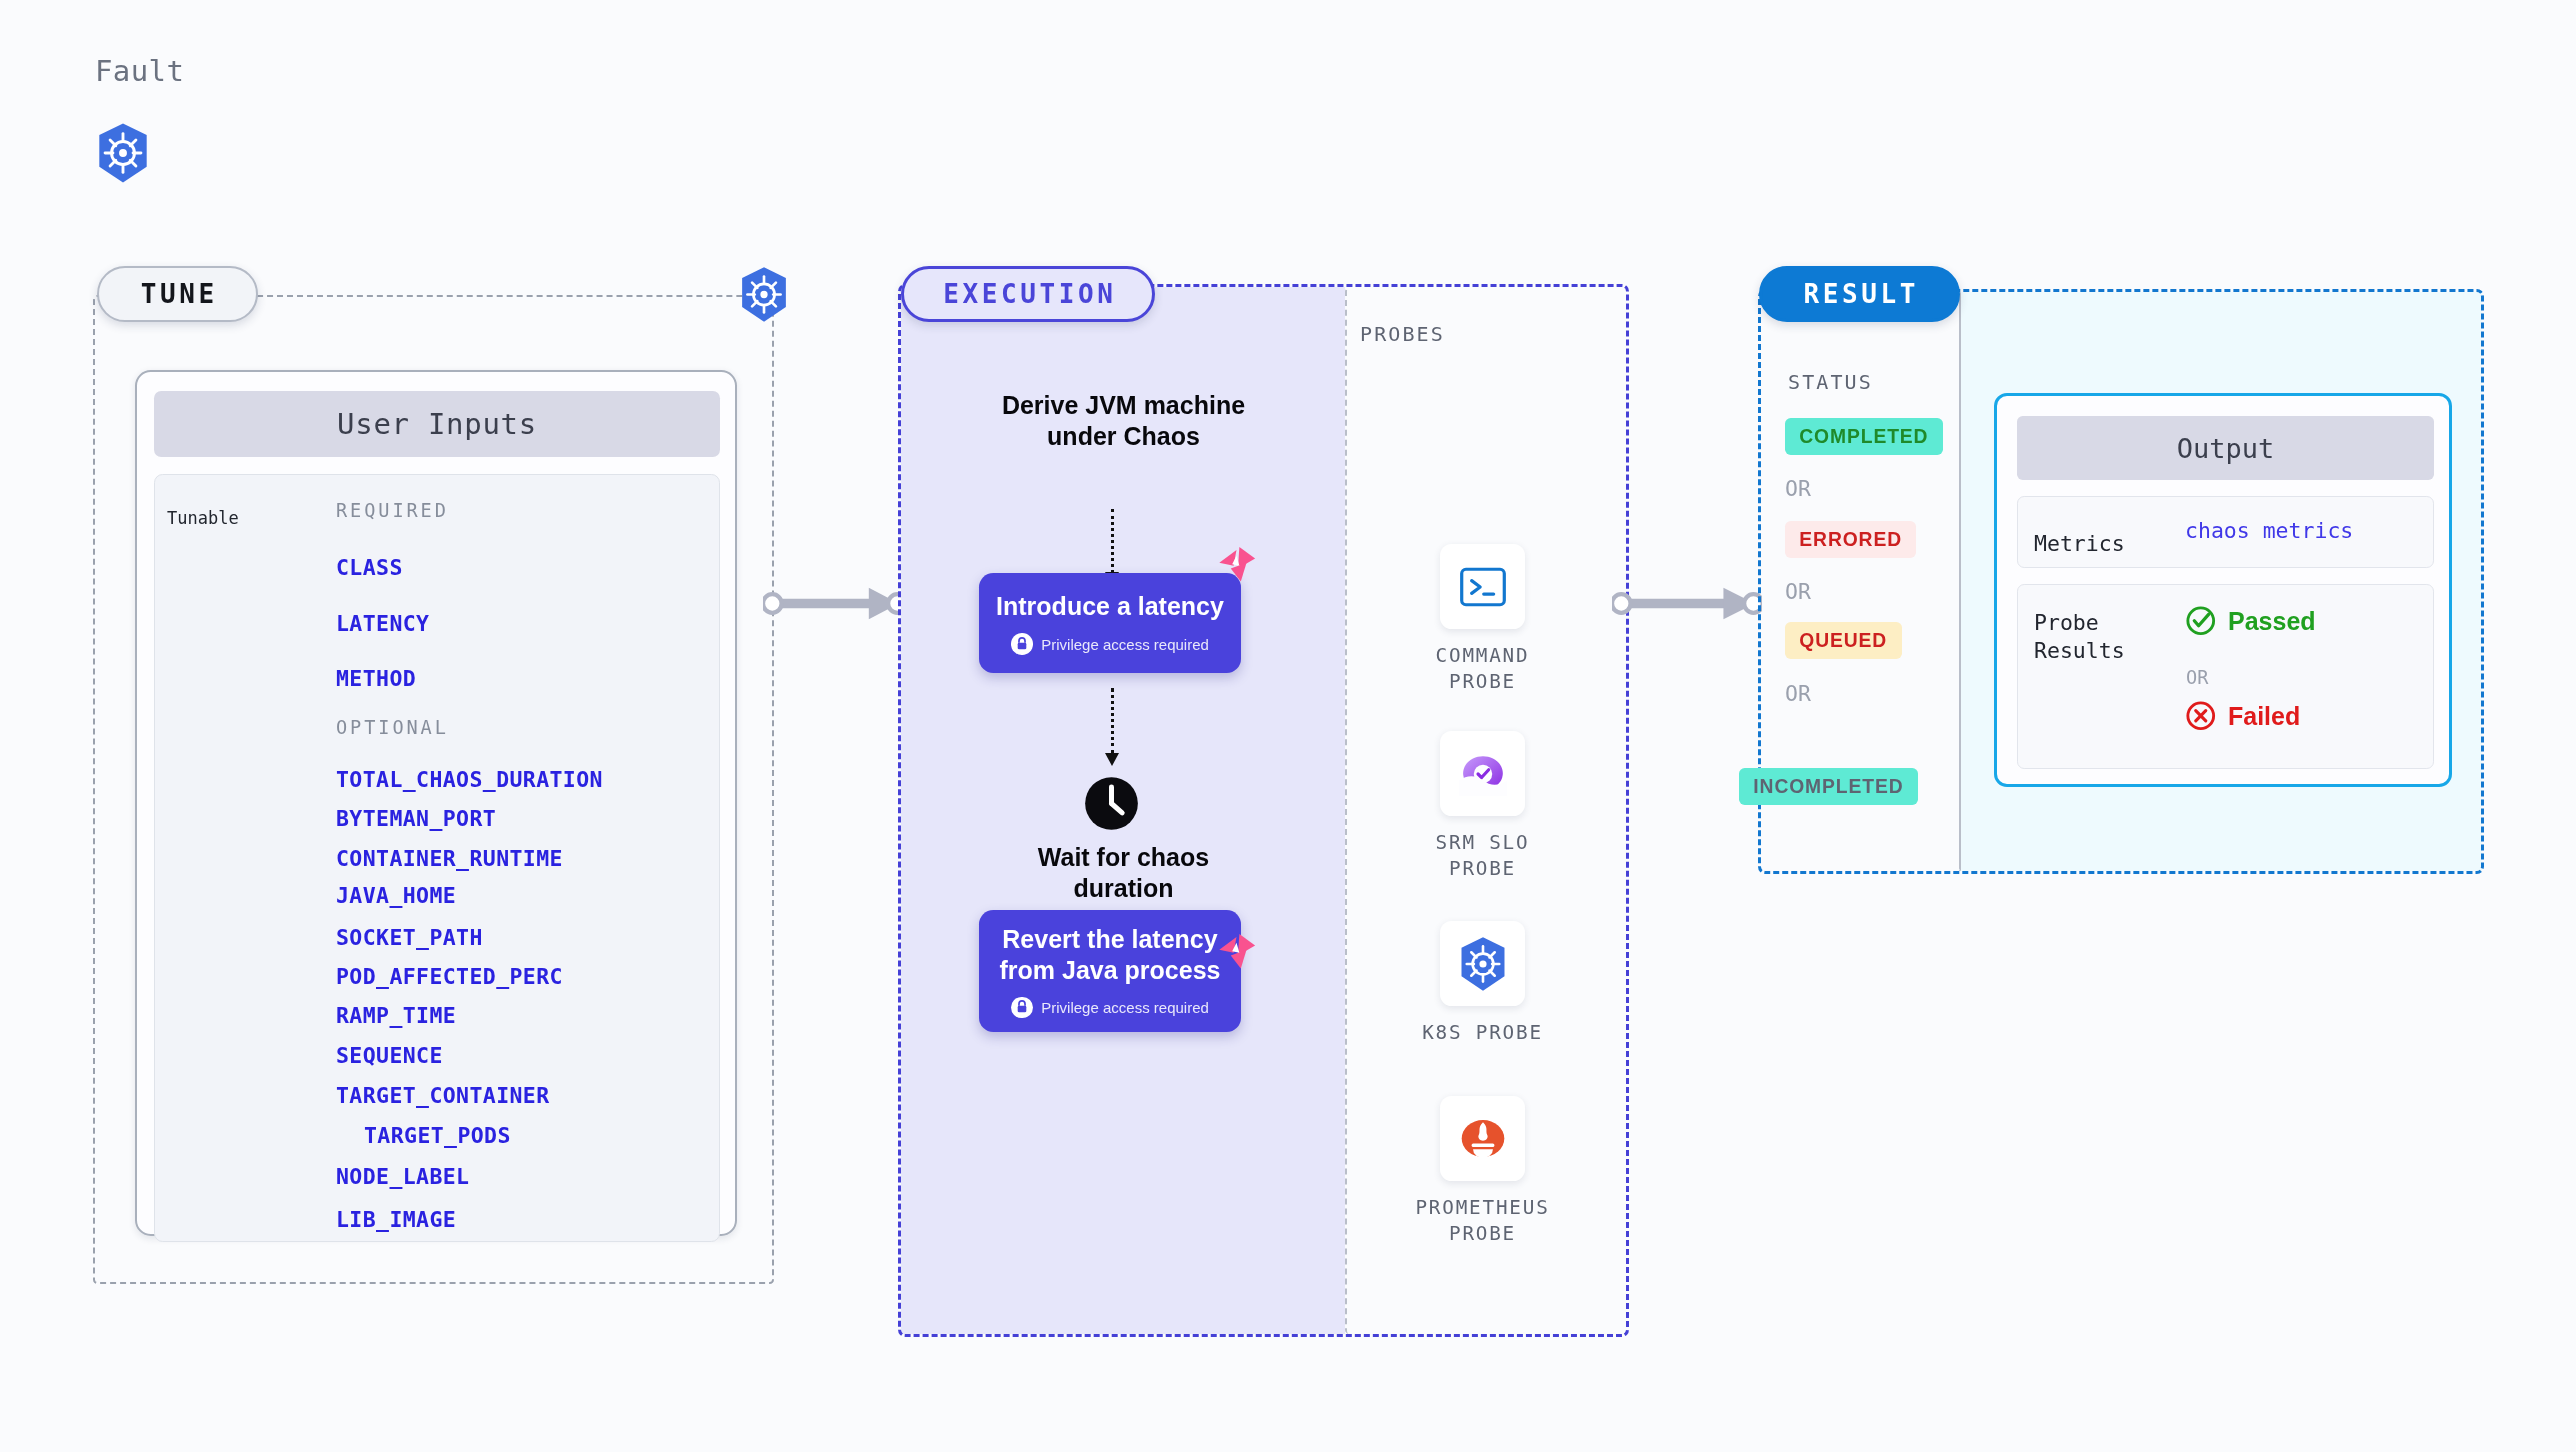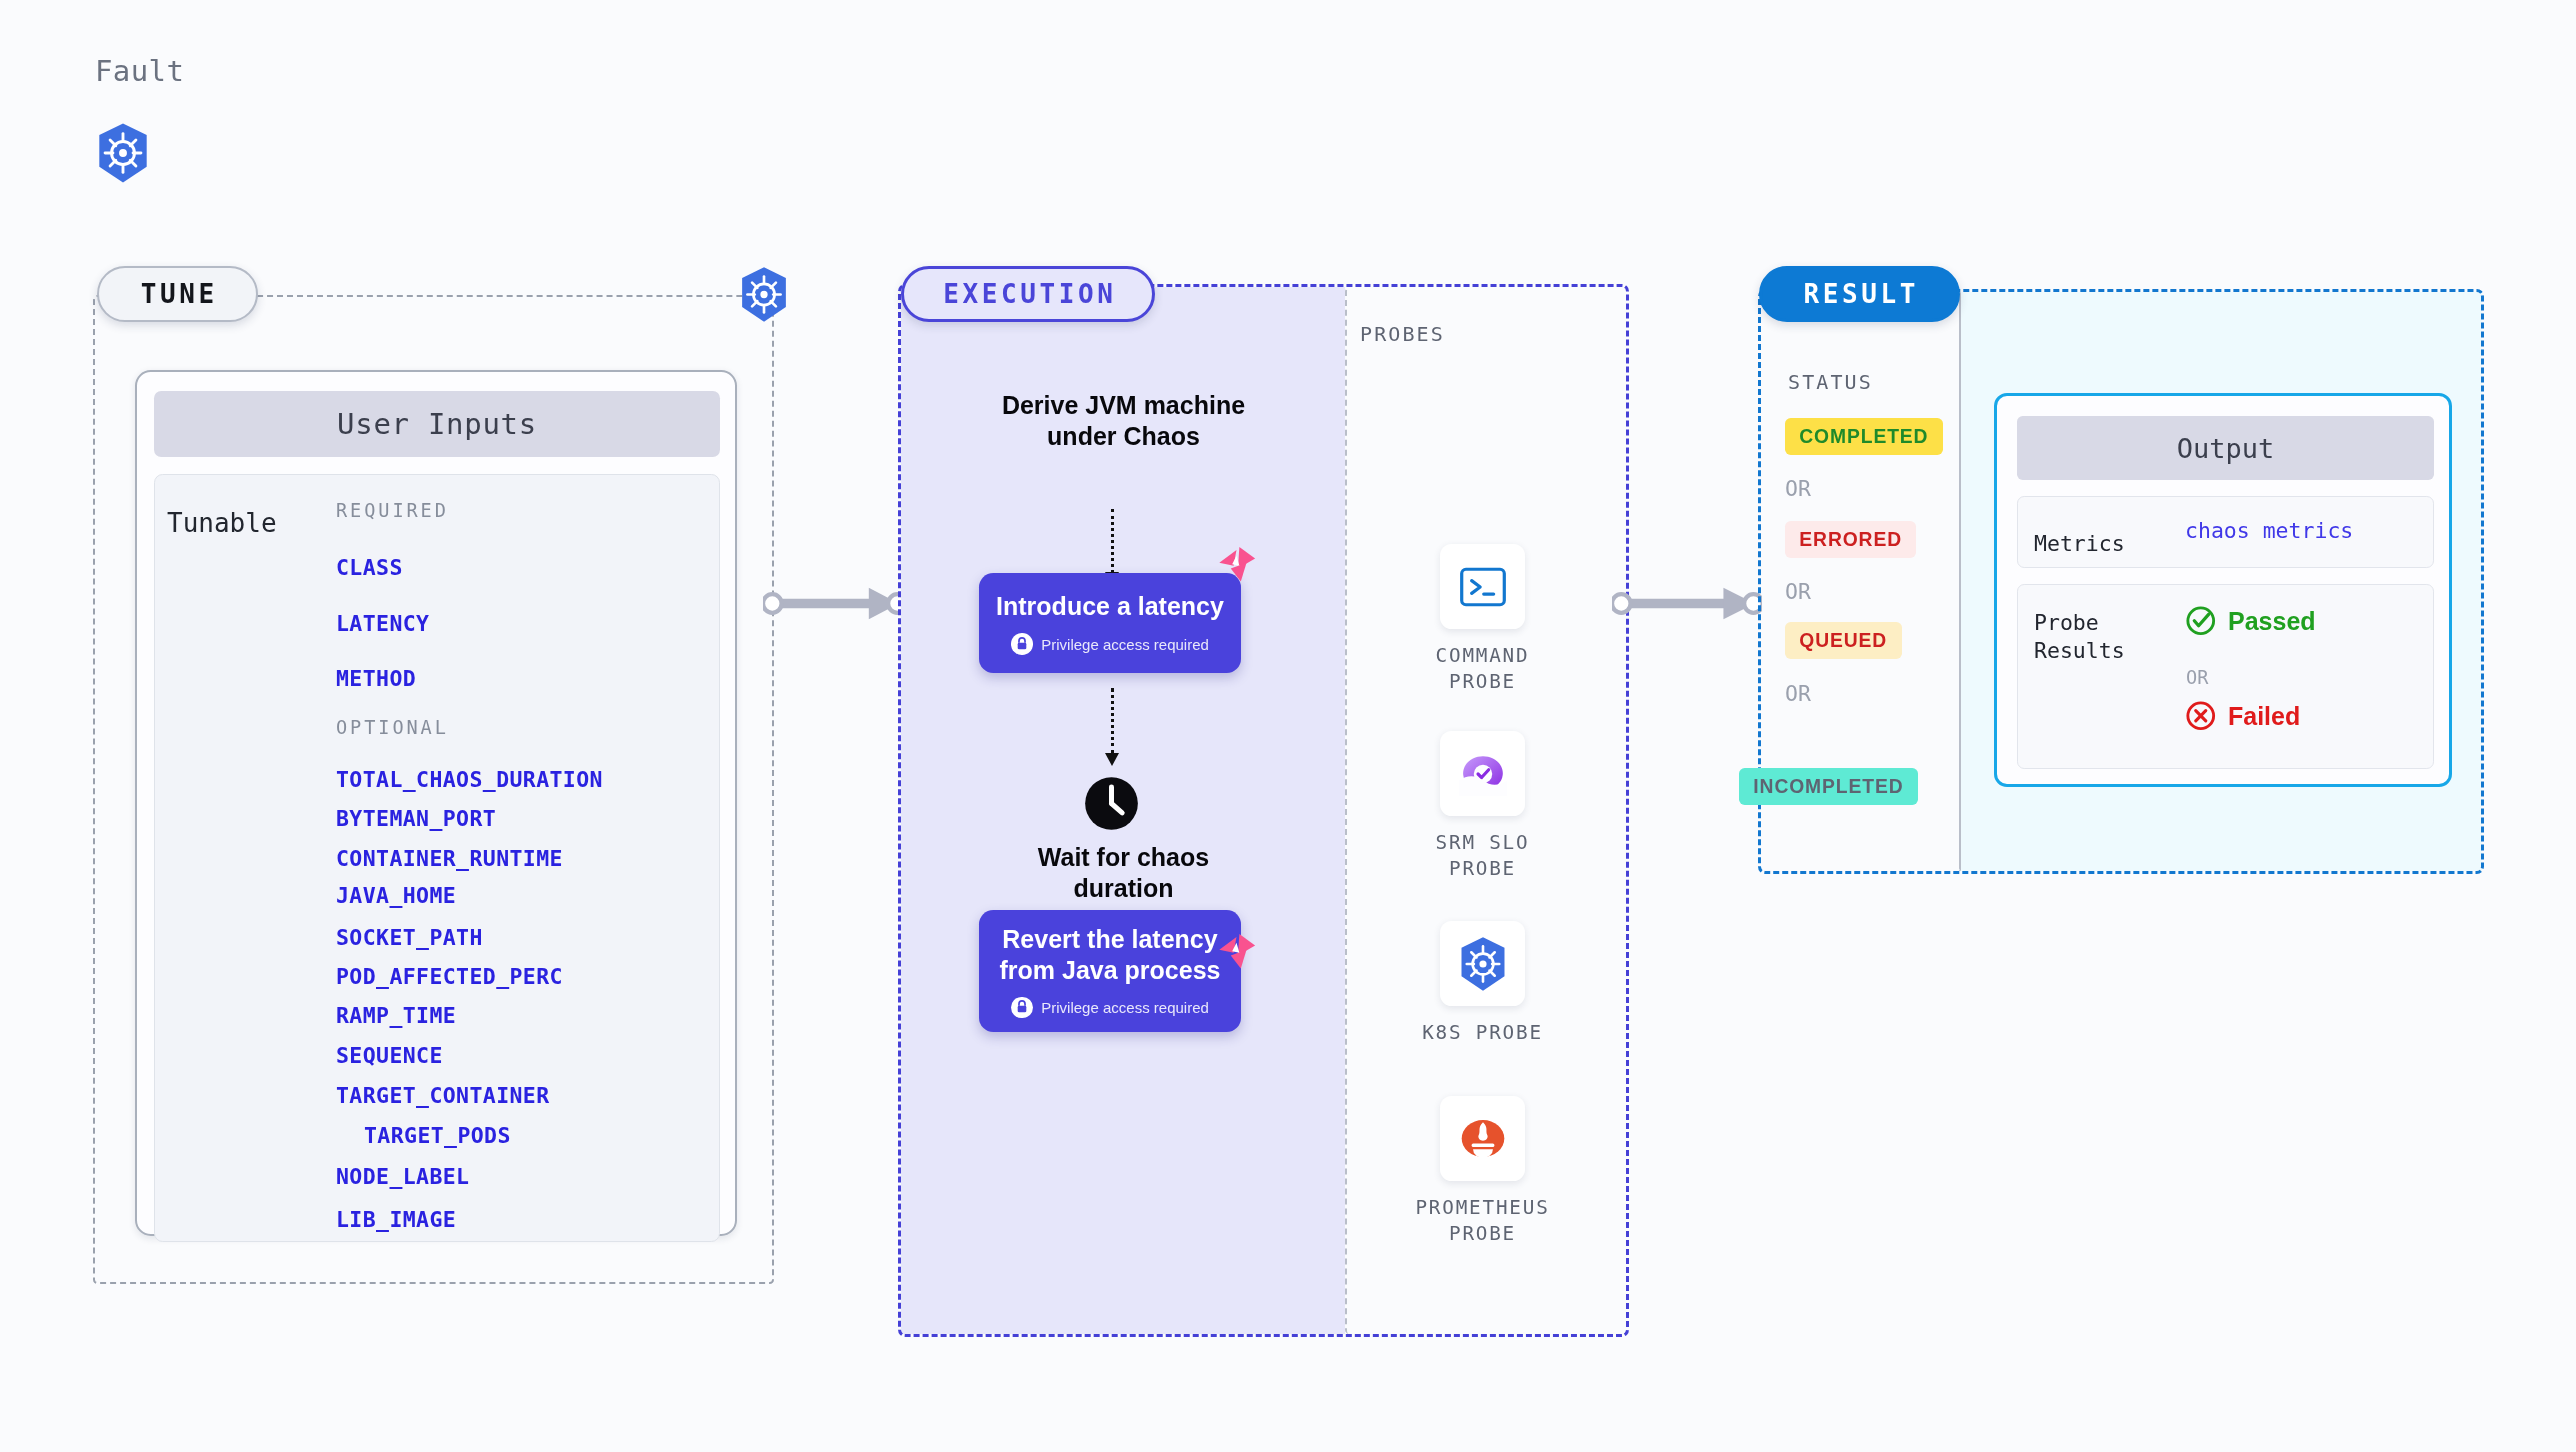--- a/index.html
+++ b/index.html
@@ -62,21 +62,21 @@
     display: flex; align-items: center; justify-content: center;
     font-family: "DejaVu Sans Mono", monospace; font-size: 29px;
     color: #3b3f4d; letter-spacing: 0.7px;
   }
   .ui-body {
     position: absolute; background: #f2f4f9;
     border: 1.4px solid #dfe3ea; border-radius: 8.6px;
   }
   .tunable-label {
     position: absolute; font-family: "DejaVu Sans Mono", monospace;
-    font-size: 26px; color: #22262f;
+    font-size: 17px; color: #22262f;
   }
   .grp-label {
     position: absolute; font-family: "DejaVu Sans Mono", monospace;
     font-size: 18.6px; color: #868d9b; letter-spacing: 2.9px;
   }
   .param {
     position: absolute; font-family: "DejaVu Sans Mono", monospace;
     font-size: 21.5px; font-weight: bold; color: #2a22e0; letter-spacing: 0.4px;
     white-space: nowrap;
   }
@@ -402,21 +402,21 @@
   </div>
 
   <div class="result-fill" style="left:1959px; top:292px; width:523px; height:579px;"></div>
   <div class="panel dash-blue" style="left:1758px; top:289px; width:726px; height:585px;"></div>
   <div class="panel dash-thin-gray" style="left:1959px; top:292px; width:1.4px; height:579px; border-left:2.1px dashed #b9bec9; border-right:none; border-top:none; border-bottom:none;"></div>
 
   <div class="pill pill-result" style="left:1759px; top:266px; width:201px; height:56px;">RESULT</div>
 
   <div class="status-title" style="left:1788px; top:370px;">STATUS</div>
 
-  <div class="badge" style="left:1785px; top:418px; background:#fde047; color:#1f8a2a;">COMPLETED</div>
+  <div class="badge" style="left:1785px; top:418px; background:#5eead4; color:#1f8a2a;">COMPLETED</div>
   <div class="or-text" style="left:1785px; top:476px;">OR</div>
   <div class="badge" style="left:1785px; top:521px; background:#fdeaea; color:#cc2020;">ERRORED</div>
   <div class="or-text" style="left:1785px; top:579px;">OR</div>
   <div class="badge" style="left:1785px; top:622px; background:#fdeec4; color:#cc2020;">QUEUED</div>
   <div class="or-text" style="left:1785px; top:681px;">OR</div>
   <div class="badge" style="left:1739px; top:724px; background:#5eead4; color:#5e6472;margin-top:44px;">INCOMPLETED</div>
 
   <div class="out-card" style="left:1994px; top:393px; width:458px; height:394px;">
     <div class="out-header" style="left:20px; top:20px; width:417px; height:64px;">Output</div>
 

